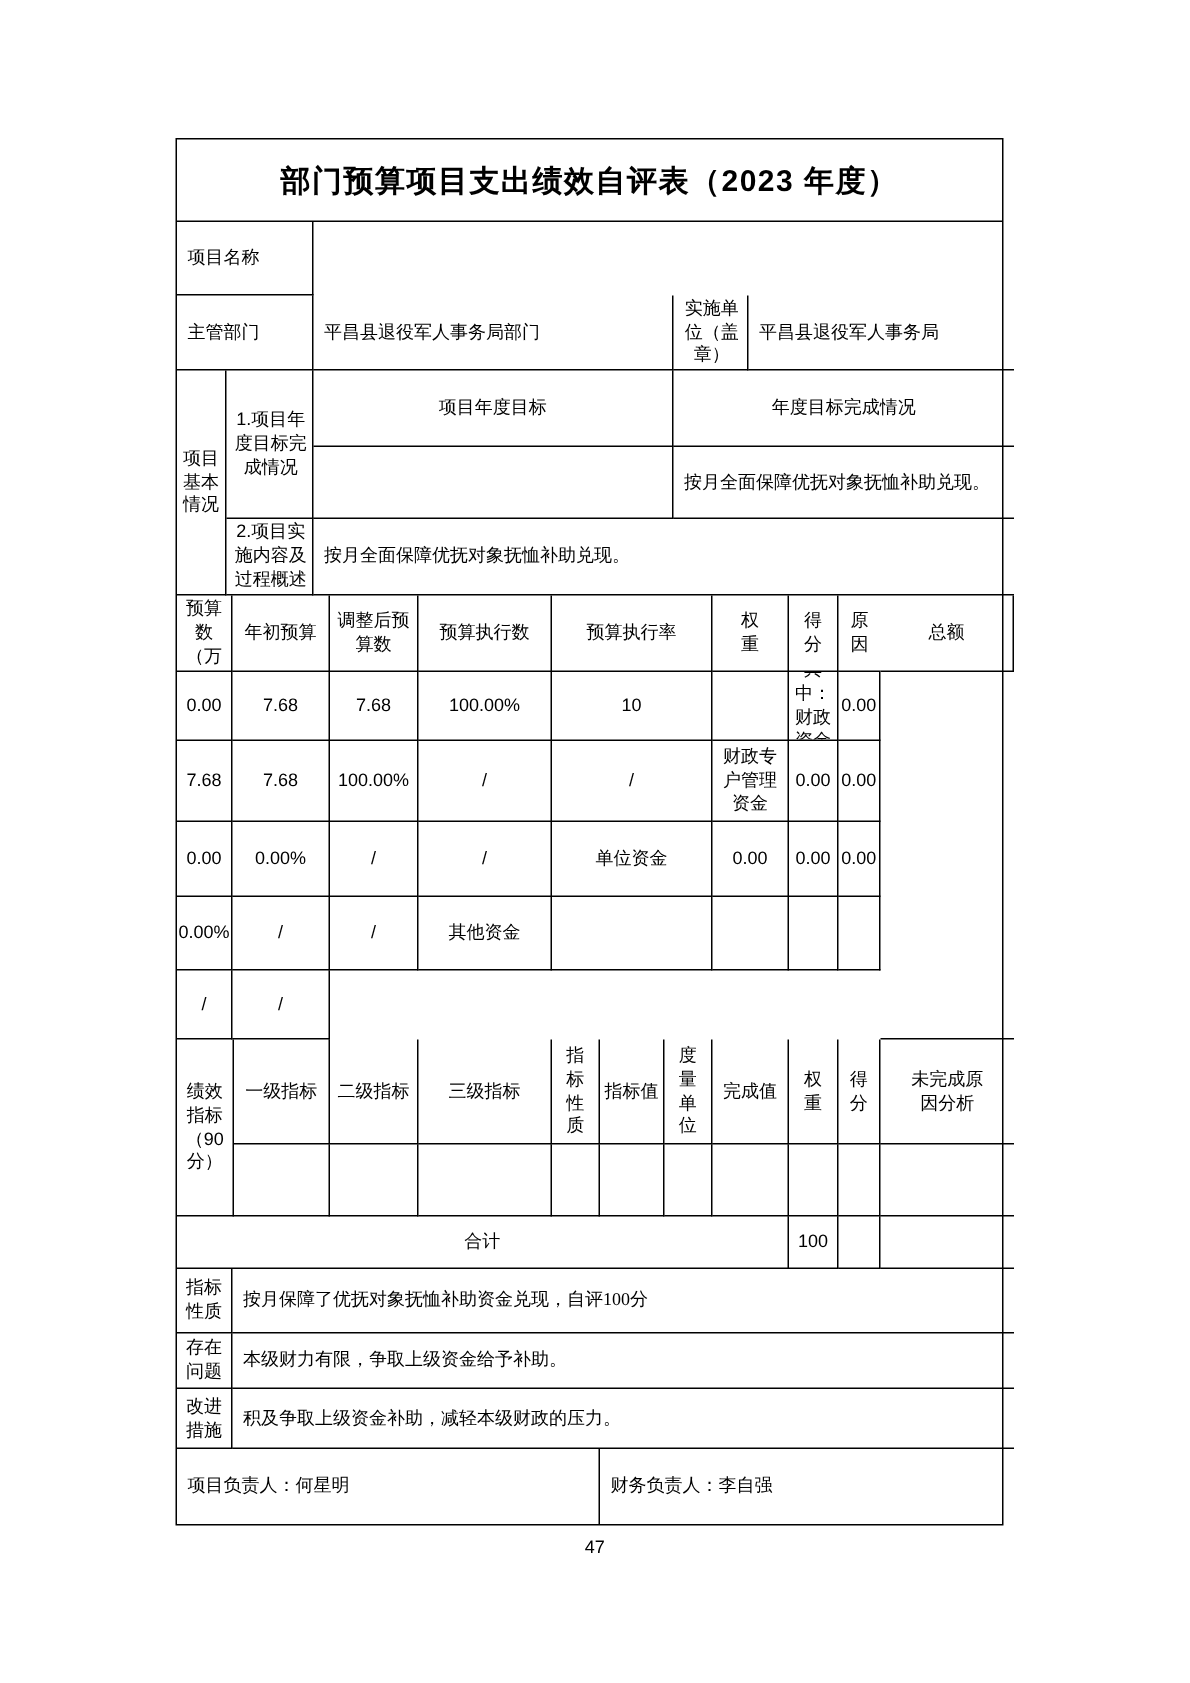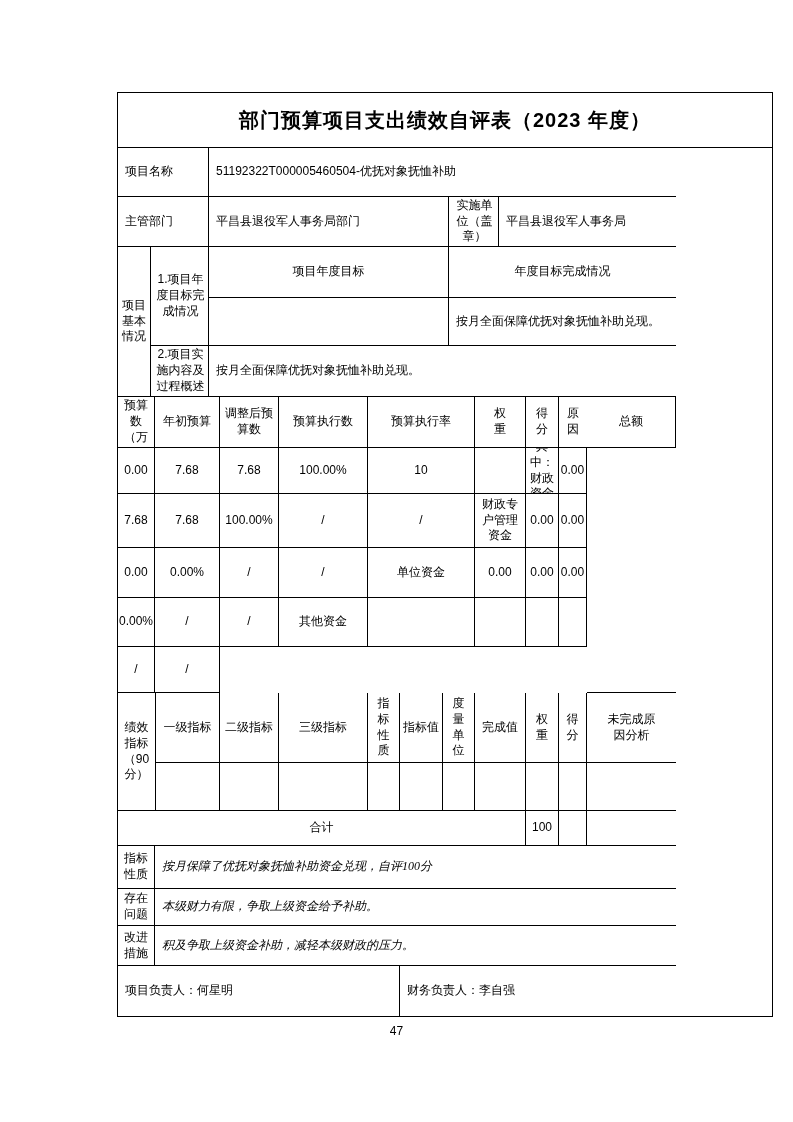--- a/index.html
+++ b/index.html
@@ -1,54 +1,53 @@
 <!DOCTYPE html>
 <html><head>
 <meta charset="utf-8">
 <style>
   html,body { margin:0; padding:0; background:#ffffff; }
   .page {
     position:relative; width:793px; height:1122px; background:#ffffff;
     font-family:"Liberation Sans","DejaVu Sans",sans-serif; color:#000000; overflow:hidden;
   }
   .tbl {
-    position:absolute; left:117px; top:92px; width:656px;
+    position:absolute; left:117px; top:92px; width:552px;
     box-sizing:border-box; border:1px solid #000000; background:#ffffff;
   }
   .title {
     height:54px; border-bottom:1px solid #000000;
     display:flex; align-items:center; justify-content:center;
     font-size:20px; font-weight:bold; letter-spacing:1px;
   }
   .sec { display:grid; }
   .c {
     box-sizing:border-box; border-right:1px solid #000000; border-bottom:1px solid #000000;
     font-size:12px; line-height:1.32; display:flex; align-items:center; justify-content:center;
     text-align:center; padding:2px 3px; overflow:hidden;
   }
   .l  { justify-content:flex-start; text-align:right; padding:2px 6px 2px 7px; }
   .l2 { justify-content:flex-start; text-align:center; padding:2px 2px 2px 4px; }
   .lr { border-right:none; }
   .nb { border-bottom:none; }
-  .it { font-style:italic; font-family:"Liberation Serif","DejaVu Serif",serif; }
+  .it { font-family:"Liberation Serif","DejaVu Serif",serif; }
   .vt { display:inline-block; width:14px; word-break:break-all; text-align:center; }
   .w4 { display:inline-block; width:50px; }
   .pnum { position:absolute; top:1024px; left:0; width:100%; text-align:center; font-size:12px; }
 </style>
 </head>
 <body>
 
 <div class="page">
   <div class="tbl">
 
     <div class="title">部门预算项目支出绩效自评表（2023 年度）</div>
 
     <div class="sec" style="grid-template-columns:91px 467px;grid-template-rows:49px">
       <div class="c l">项目名称</div>
-      <div class="c l lr">51192322T000005460504-优抚对象抚恤补助</div>
     </div>
 
     <div class="sec" style="grid-template-columns:91px 240px 50px 177px;grid-template-rows:50px">
       <div class="c l">主管部门</div>
       <div class="c l">平昌县退役军人事务局部门</div>
       <div class="c l2">实施单位（盖章）</div>
       <div class="c l lr">平昌县退役军人事务局</div>
     </div>
 
     <div class="sec" style="grid-template-columns:33px 58px 240px 227px;grid-template-rows:51px 48px 51px">

